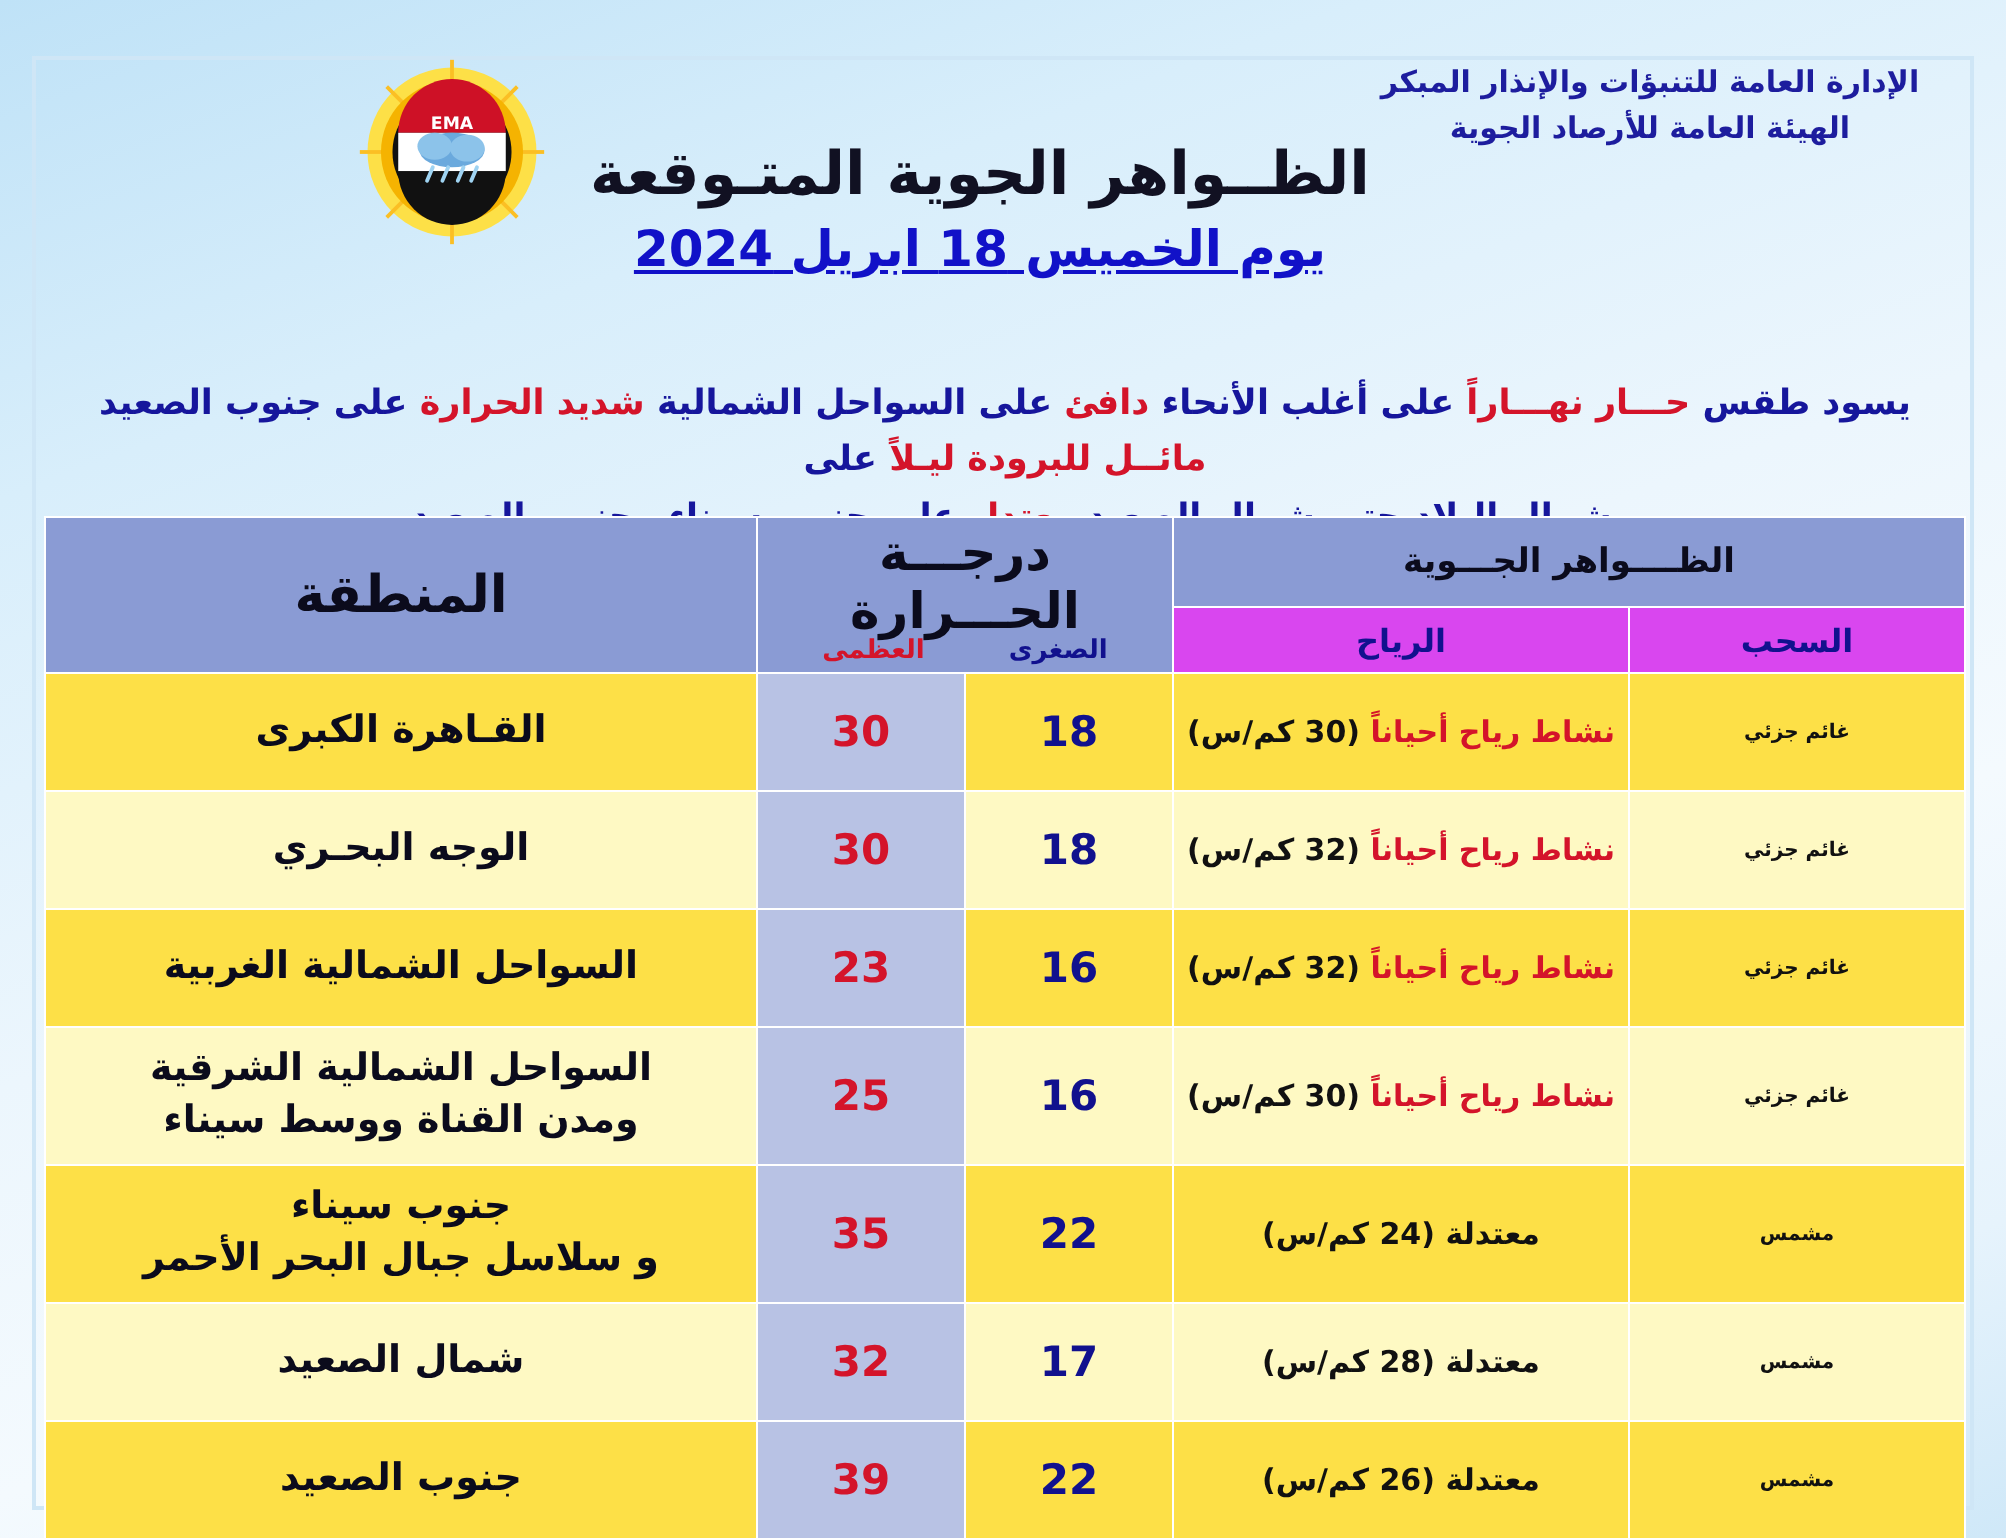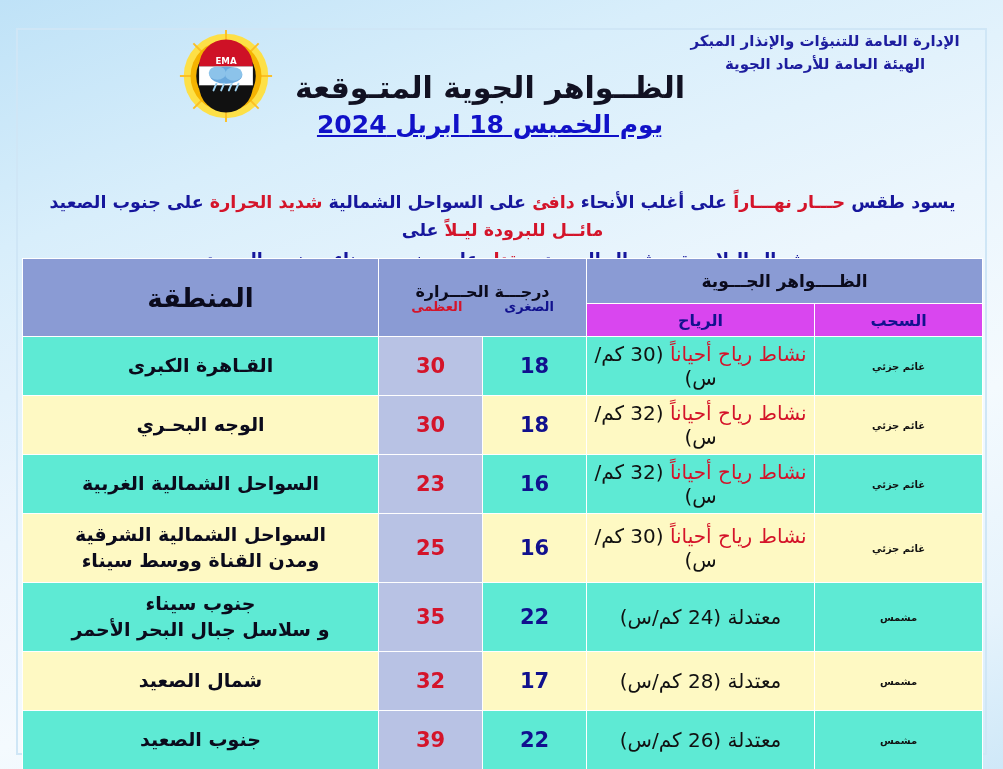--- a/index.html
+++ b/index.html
@@ -77,28 +77,28 @@
     background:#d946ef;color:#11118e;font-weight:bold;
     height:32px;font-size:16px;
   }
   .hdr-temp-inner{
     display:flex;justify-content:center;gap:42px;
     font-size:13px;font-weight:bold;margin-top:-2px;
   }
   .t-max{color:#d4142a;}
   .t-min{color:#11118e;}
   .hdr-temp-cell{background:#8a9bd4;height:76px;}
-  .hdr-temp-title{font-size:16px;color:#0b0b1c;font-weight:bold;letter-spacing:-0.5px;}
-
-  .row-a td{background:#5eead4;}
+  .hdr-temp-title{font-size:25px;color:#0b0b1c;font-weight:bold;letter-spacing:-0.5px;}
+
+  .row-a td{background:#fde047;}
   .row-b td{background:#fef9c3;}
   td.maxcol{background:#b8c2e4 !important;color:#d4142a;font-weight:bold;font-size:21px;}
   td.mincol{color:#11118e;font-weight:bold;font-size:21px;}
   td.region{color:#0b0b1c;font-weight:bold;font-size:19px;line-height:1.35;}
-  td.wind{color:#111111;font-weight:normal;font-size:20px;}
+  td.wind{color:#111111;font-weight:bold;font-size:15px;}
   td.wind .act{color:#d4142a;}
   td.cloud{color:#111111;font-weight:bold;font-size:10px;}
   .r-tall{height:68px;}
   .r-std{height:58px;}
 </style>
 </head>
 <body>
 
 <div id="sheet">
   <div id="frame"></div>

